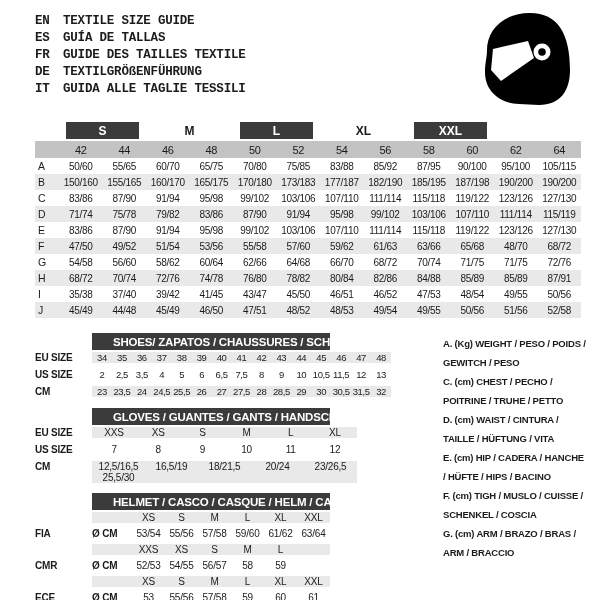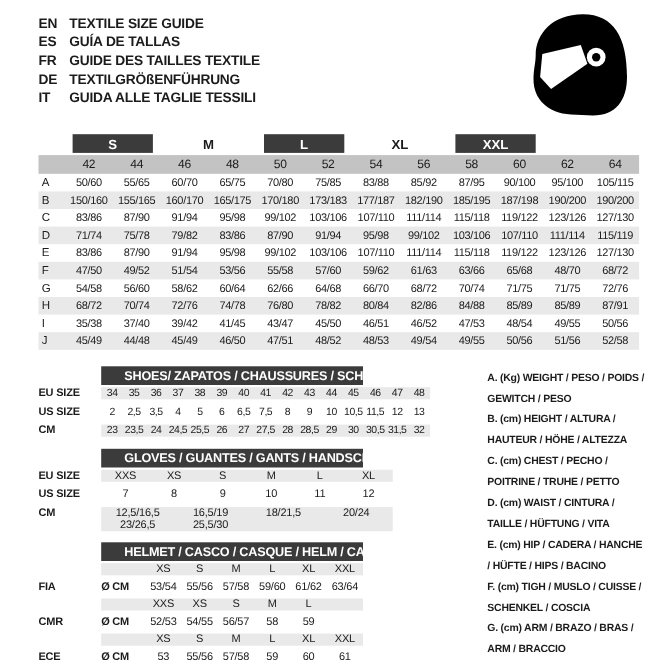--- a/index.html
+++ b/index.html
@@ -3,21 +3,21 @@
 <meta charset="utf-8">
 <style>
   html,body{margin:0;padding:0;}
   body{
     width:600px;height:600px;position:relative;overflow:hidden;
     background:#ffffff;color:#1b1b1b;
     font-family:"Liberation Sans", sans-serif;
     -webkit-font-smoothing:antialiased;
   }
   
-  .lang-list{position:absolute;left:35px;top:12px;}
+  .lang-list{position:absolute;left:35px;top:12px;font-family:Liberation Mono, monospace;}
   .lang-row{display:flex;height:17px;align-items:center;font-weight:bold;font-size:12.5px;letter-spacing:-0.2px;}
   .lang-code{width:28px;flex:0 0 28px;}
   .helmet-logo{position:absolute;right:22px;top:10px;}
   
   .textile{position:absolute;left:35px;top:122px;width:546px;}
   .t-groups,.t-numbers,.t-row{display:grid;grid-template-columns:24px repeat(12,1fr);align-items:center;}
   .t-groups{height:17px;margin-bottom:2px;}
   .grp{display:flex;align-items:center;justify-content:center;font-weight:bold;font-size:12px;height:17px;margin:0 7px;}
   .grp.dark{background:var(--bar);color:#fff;}
   .t-numbers{height:17px;background:var(--numrow);font-size:11px;}
@@ -344,21 +344,21 @@
             <div class="b-cell">7</div>
             <div class="b-cell">8</div>
             <div class="b-cell">9</div>
             <div class="b-cell">10</div>
             <div class="b-cell">11</div>
             <div class="b-cell">12</div>
           </div>
         </div>
         <div class="b-row">
           <div class="b-label">CM</div>
-          <div class="b-data stripe" style="grid-template-columns: repeat(4, 1fr);">
+          <div class="b-data stripe" style="grid-template-columns: repeat(5, 1fr);">
             <div class="b-cell">12,5/16,5</div>
             <div class="b-cell">16,5/19</div>
             <div class="b-cell">18/21,5</div>
             <div class="b-cell">20/24</div>
             <div class="b-cell">23/26,5</div>
             <div class="b-cell">25,5/30</div>
           </div>
         </div>
       </div>
   </div>
@@ -434,19 +434,18 @@
             <div class="b-cell">60</div>
             <div class="b-cell">61</div>
           </div>
         </div>
       </div>
   </div>
 </div>
 
 <div class="legend">
     <div class="legend-line">A. (Kg) WEIGHT / PESO / POIDS / GEWITCH / PESO</div>
-    <div class="legend-line">B. (cm) HEIGHT / ALTURA / HAUTEUR / HÖHE / ALTEZZA</div>
     <div class="legend-line">C. (cm) CHEST / PECHO / POITRINE / TRUHE / PETTO</div>
     <div class="legend-line">D. (cm) WAIST / CINTURA / TAILLE / HÜFTUNG / VITA</div>
     <div class="legend-line">E. (cm) HIP / CADERA / HANCHE / HÜFTE / HIPS / BACINO</div>
     <div class="legend-line">F. (cm) TIGH / MUSLO / CUISSE / SCHENKEL / COSCIA</div>
     <div class="legend-line">G. (cm) ARM / BRAZO / BRAS / ARM / BRACCIO</div>
   </div>
 
 </body></html>

